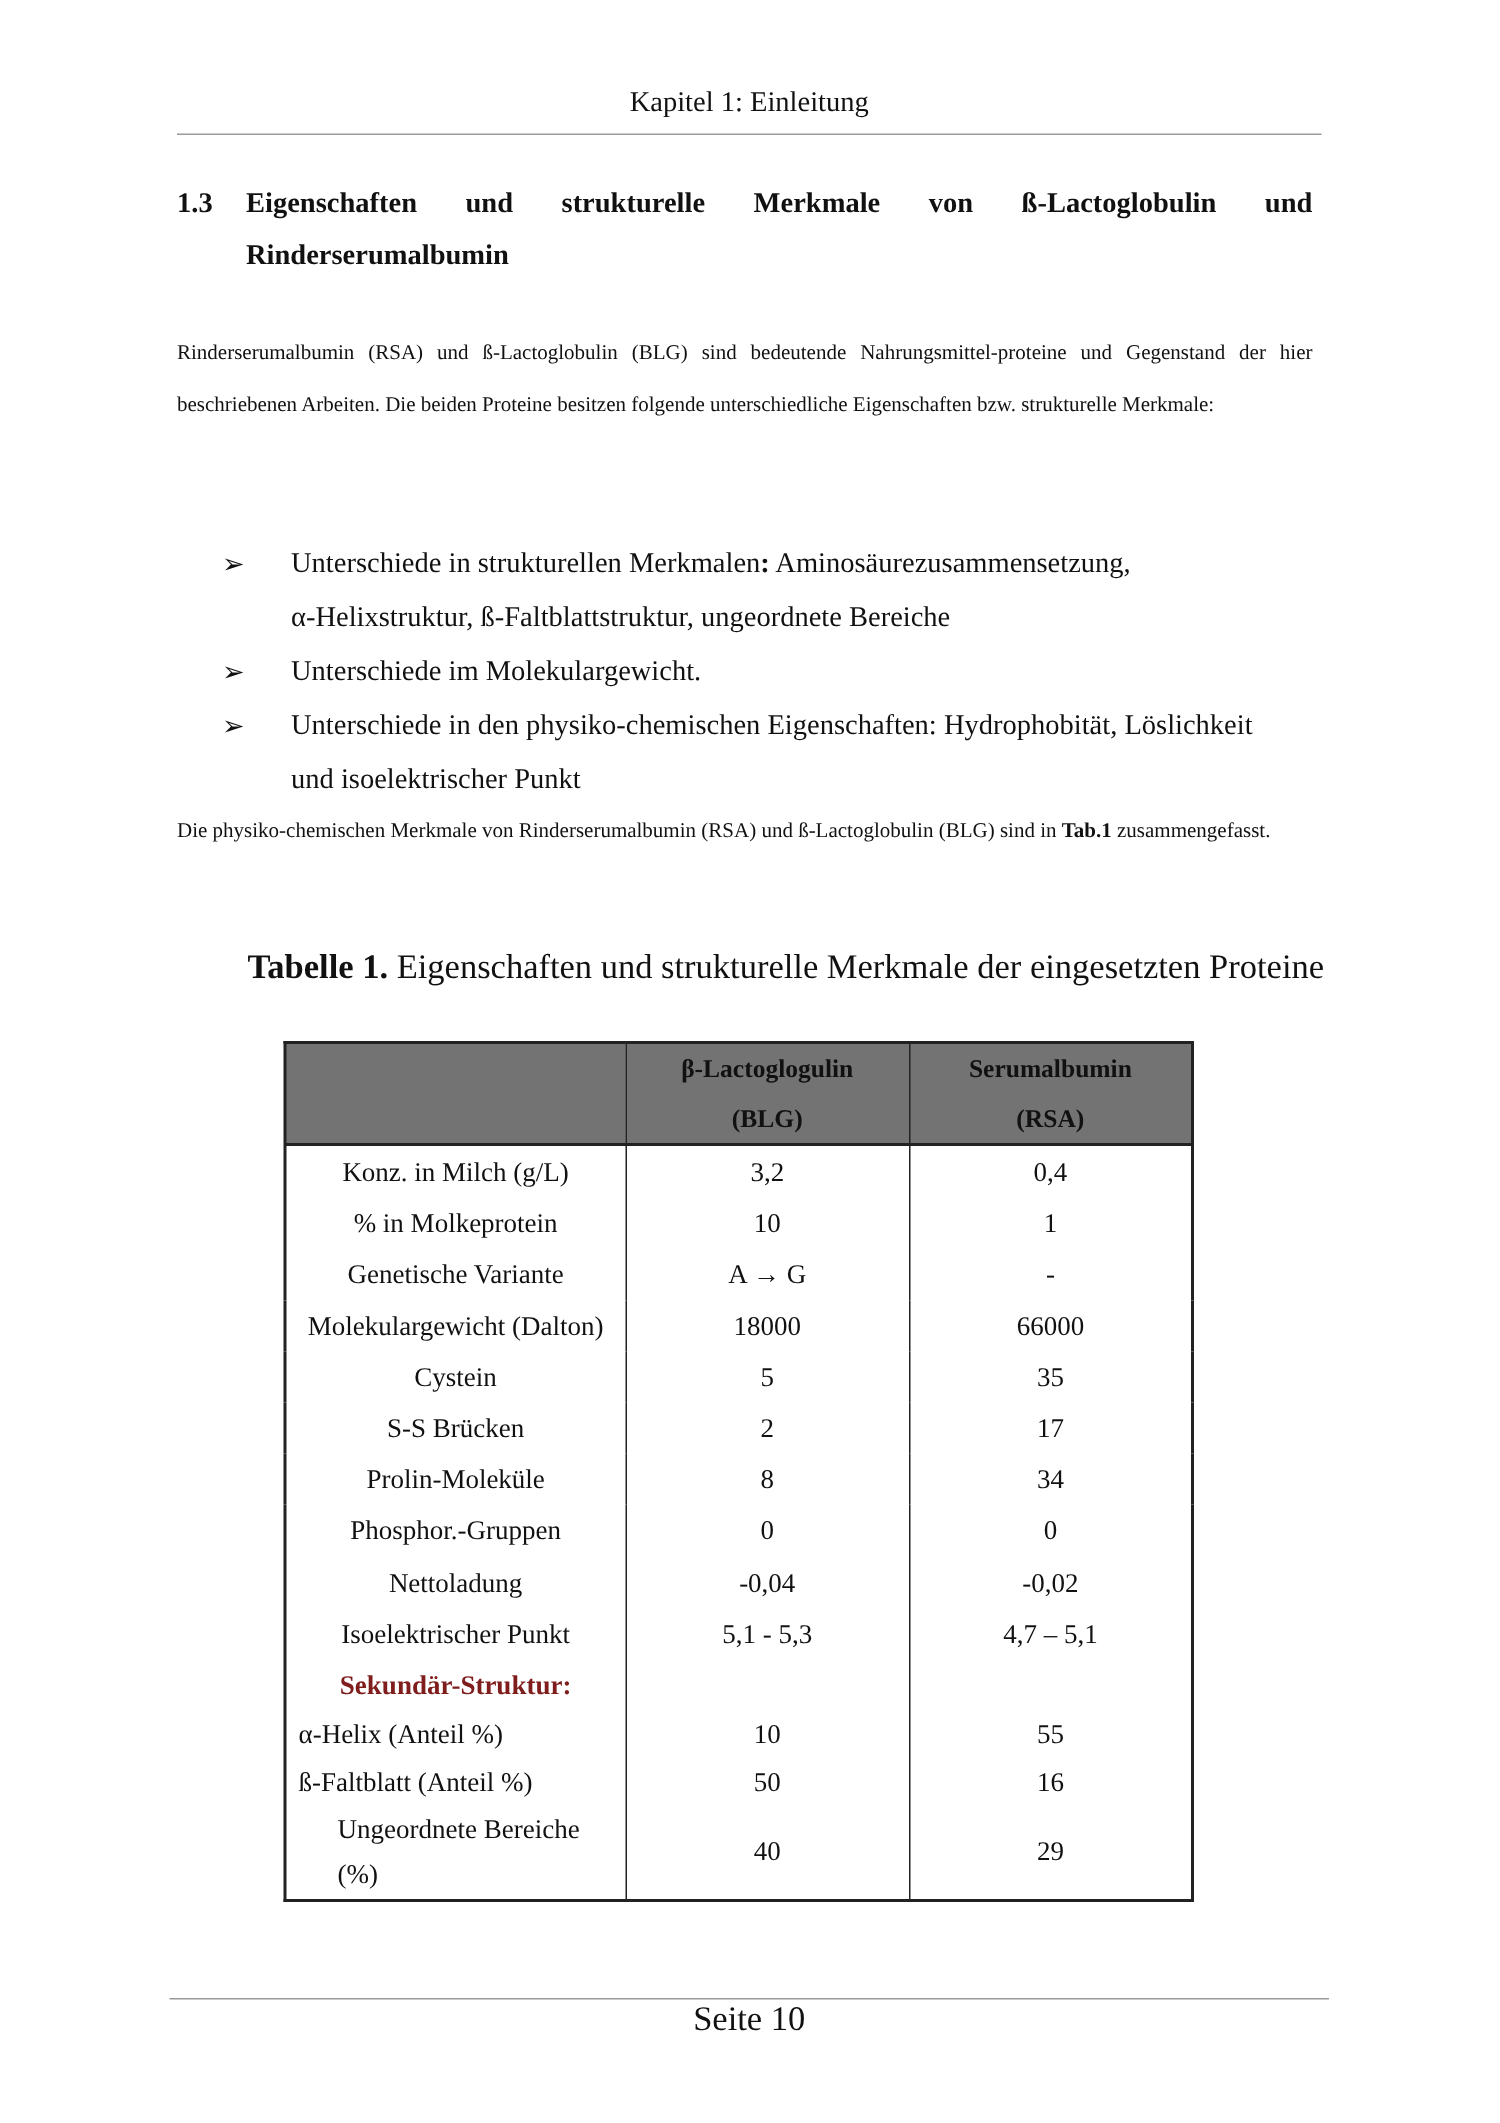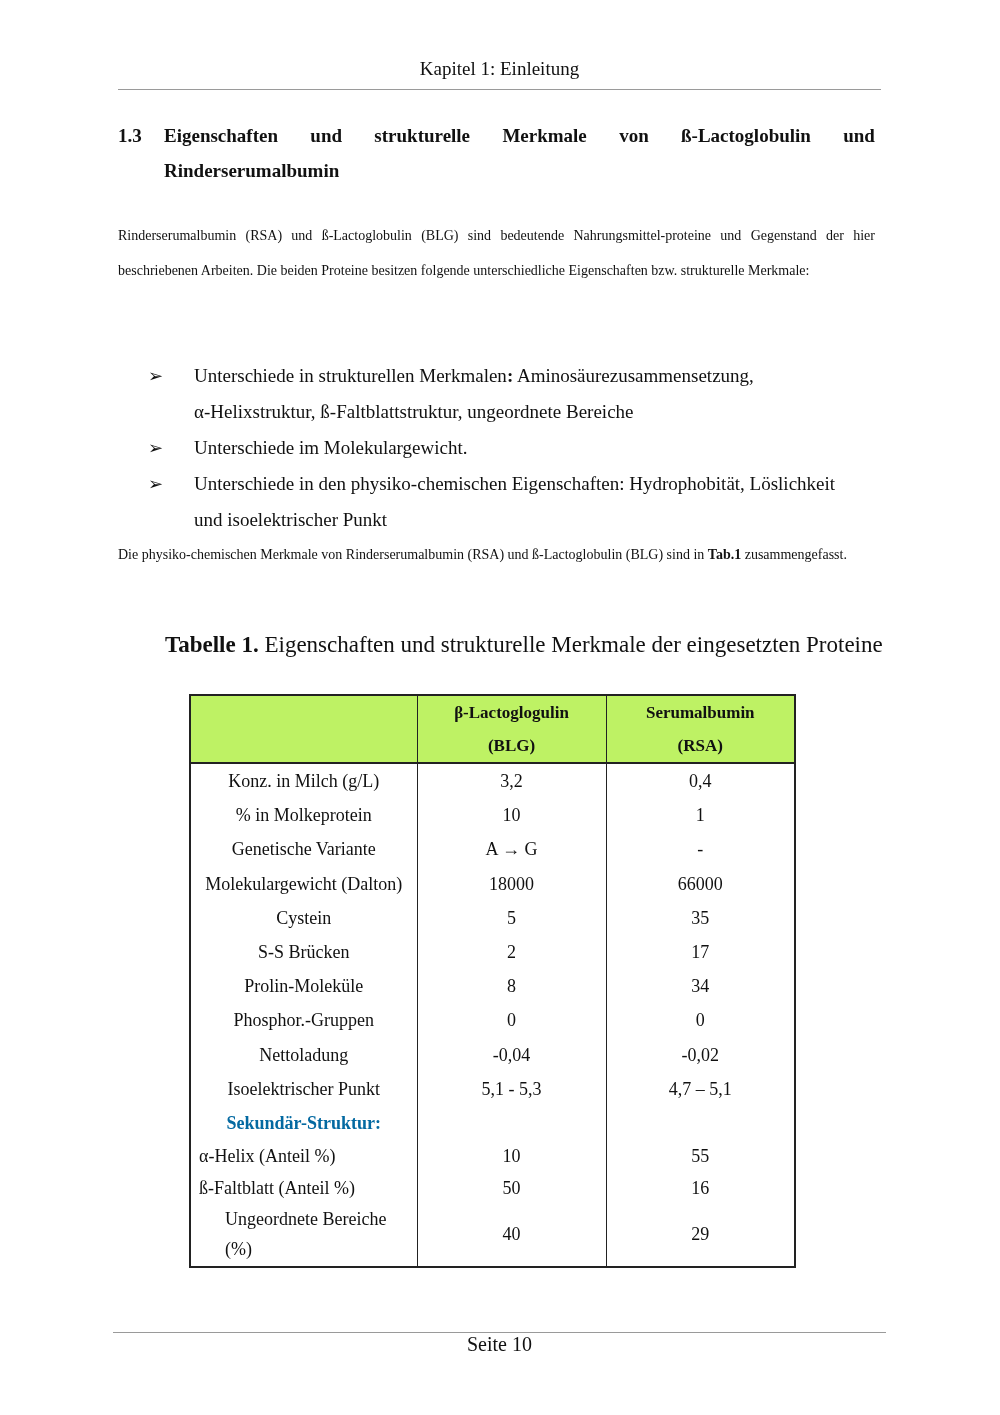--- a/index.html
+++ b/index.html
@@ -36,45 +36,45 @@
   .bullet-icon { position: absolute; left: 30px; top: 0; font-size: 18px; }
   .caption {
     position: absolute; left: 165px; top: 632px; font-size: 23px; white-space: nowrap;
   }
   .data-table {
     position: absolute; left: 189px; top: 694px; width: 607px;
     border-collapse: collapse; font-size: 18px;
     border: 2px solid #222;
   }
   .data-table th {
-    background: #bef264; font-weight: bold; height: 66px; line-height: 33px;
+    background: #737373; font-weight: bold; height: 66px; line-height: 33px;
     border-left: 1.5px solid #222; font-size: 17px; padding: 0;
   }
   .data-table th:first-child { border-left: none; }
   .data-table thead tr { border-bottom: 2px solid #222; }
   .data-table td {
     text-align: center; height: 34.2px; padding: 0; line-height: 34px;
     border-left: 1.5px solid #222;
   }
   .data-table td:first-child { border-left: none; }
   .data-table col.c1 { width: 227px; }
   .data-table col.c2 { width: 189px; }
   .data-table col.c3 { width: 189px; }
-  .data-table tr.sec-heading td { font-weight: bold; color: #0369a1; height: 33px; }
+  .data-table tr.sec-heading td { font-weight: bold; color: #7f1d1d; height: 33px; }
   .data-table tr.sec-row td { height: 32px; line-height: 30px; }
   .data-table tr.sec-row td:first-child { text-align: left; padding-left: 8px; }
   .data-table tr.sec-row.last td { height: 34px; padding-bottom: 2px; }
   .data-table tr.sec-row.last td:first-child { padding-left: 34px; }
   .footer-rule {
     position: absolute; left: 113px; top: 1332px; width: 773px; height: 0;
     border-top: 1.5px solid #9a9a9a;
   }
   .page-number {
     position: absolute; left: 113px; top: 1333px; width: 773px;
-    text-align: center; font-size: 20px;
+    text-align: center; font-size: 23px;
   }
   b { font-weight: bold; }
 </style>
 </head>
 <body>
 
 <div class="running-header">Kapitel 1: Einleitung</div>
 <div class="header-rule"></div>
 
 <div class="section-heading">

